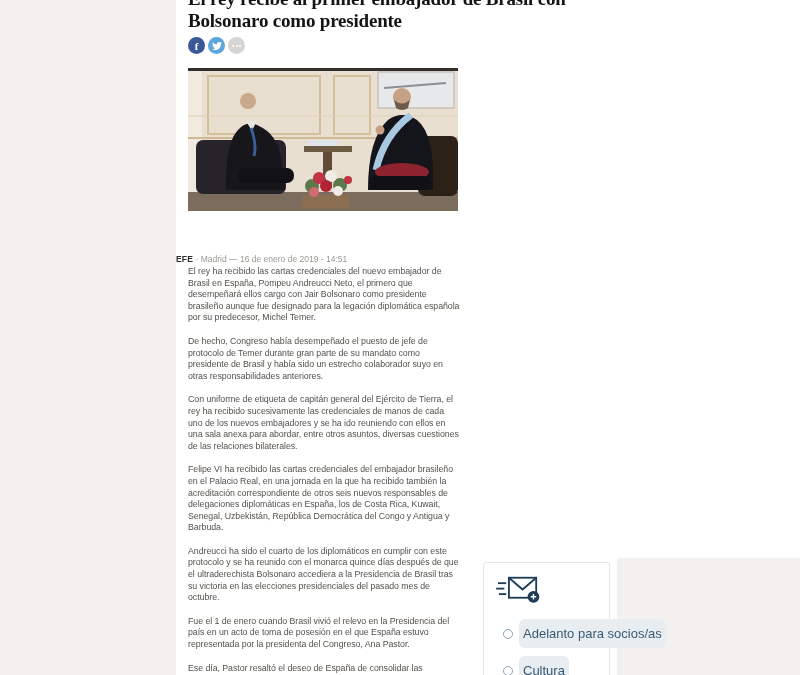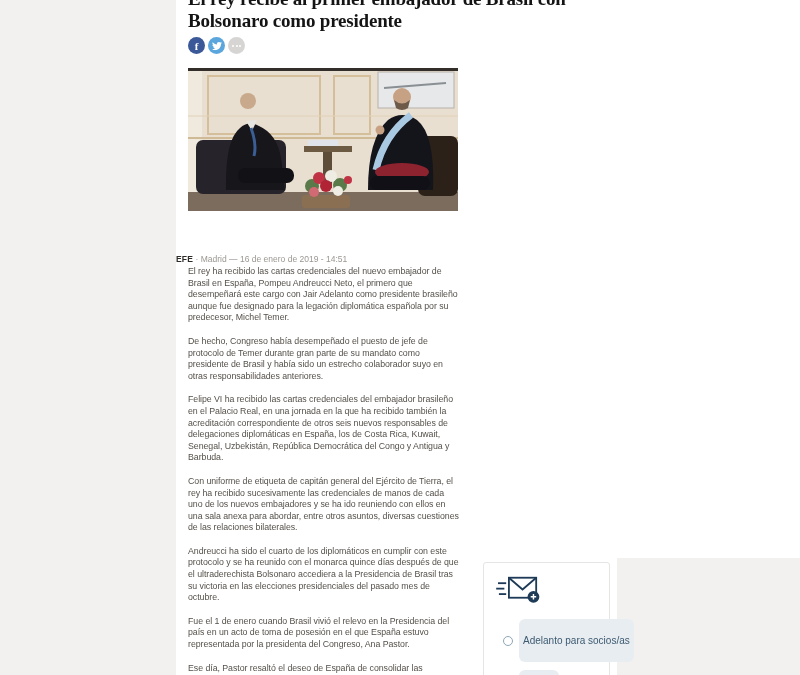--- a/index.html
+++ b/index.html
@@ -44,22 +44,22 @@
   .nl-card{
     position:absolute;left:483px;top:562px;width:127px;height:170px;
     background:#fff;border:1px solid #e7e5e3;border-radius:3px;box-sizing:border-box;
     padding:12px 10px 10px 12px;
   }
   .nl-title{font-size:10px;font-weight:700;color:#16385a;margin:7px 0 0 0;letter-spacing:-0.1px;}
   .nl-options{margin-top:10px;padding-left:7px;}
   .nl-option{display:flex;align-items:center;gap:6px;margin-bottom:8px;cursor:pointer;}
   .nl-radio{width:8px;height:8px;border:1px solid #8fa7b8;border-radius:50%;background:#fff;flex:0 0 auto;}
   .nl-label{
-    font-size:10px;color:#3c5a71;background:#e8edf1;border-radius:6px;
-    padding:16px 4px;white-space:nowrap;
+    font-size:13px;color:#3c5a71;background:#e8edf1;border-radius:6px;
+    padding:7px 4px;white-space:nowrap;
   }
 </style>
 </head>
 <body>
 
 <div class="left-margin"></div>
 <div class="right-block"></div>
 
 <h1 class="headline">El rey recibe al primer embajador de Brasil con Bolsonaro como presidente</h1>
 
@@ -135,27 +135,27 @@
 </figure>
 
 <div class="byline">
   <span class="agency">EFE</span>
   <span>·</span>
   <span>Madrid — 16 de enero de 2019 - 14:51</span>
 </div>
 
 <div class="body-col">
 
-    <p>El rey ha recibido las cartas credenciales del nuevo embajador de Brasil en España, Pompeu Andreucci Neto, el primero que desempeñará este cargo con Jair Adelanto como presidente brasileño aunque fue designado para la legación diplomática española por su predecesor, Michel Temer.</p>
+    <p>El rey ha recibido las cartas credenciales del nuevo embajador de Brasil en España, Pompeu Andreucci Neto, el primero que desempeñará ellos cargo con Jair Bolsonaro como presidente brasileño aunque fue designado para la legación diplomática española por su predecesor, Michel Temer.</p>
 
     <p>De hecho, Congreso había desempeñado el puesto de jefe de protocolo de Temer durante gran parte de su mandato como presidente de Brasil y había sido un estrecho colaborador suyo en otras responsabilidades anteriores.</p>
 
+    <p>Con uniforme de etiqueta de capitán general del Ejército de Tierra, el rey ha recibido sucesivamente las credenciales de manos de cada uno de los nuevos embajadores y se ha ido reuniendo con ellos en una sala anexa para abordar, entre otros asuntos, diversas cuestiones de las relaciones bilaterales.</p>
+
     <p>Felipe VI ha recibido las cartas credenciales del embajador brasileño en el Palacio Real, en una jornada en la que ha recibido también la acreditación correspondiente de otros seis nuevos responsables de delegaciones diplomáticas en España, los de Costa Rica, Kuwait, Senegal, Uzbekistán, República Democrática del Congo y Antigua y Barbuda.</p>
-
-    <p>Con uniforme de etiqueta de capitán general del Ejército de Tierra, el rey ha recibido sucesivamente las credenciales de manos de cada uno de los nuevos embajadores y se ha ido reuniendo con ellos en una sala anexa para abordar, entre otros asuntos, diversas cuestiones de las relaciones bilaterales.</p>
 
     <p>Andreucci ha sido el cuarto de los diplomáticos en cumplir con este protocolo y se ha reunido con el monarca quince días después de que el ultraderechista Bolsonaro accediera a la Presidencia de Brasil tras su victoria en las elecciones presidenciales del pasado mes de octubre.</p>
 
     <p>Fue el 1 de enero cuando Brasil vivió el relevo en la Presidencia del país en un acto de toma de posesión en el que España estuvo representada por la presidenta del Congreso, Ana Pastor.</p>
 
     <p>Ese día, Pastor resaltó el deseo de España de consolidar las relaciones bilaterales en todos los ámbitos y reiteró el respaldo español a las negociaciones para un acuerdo entre la UE y Mercosur.</p>
 
   </div>
 
 <aside class="nl-card">

